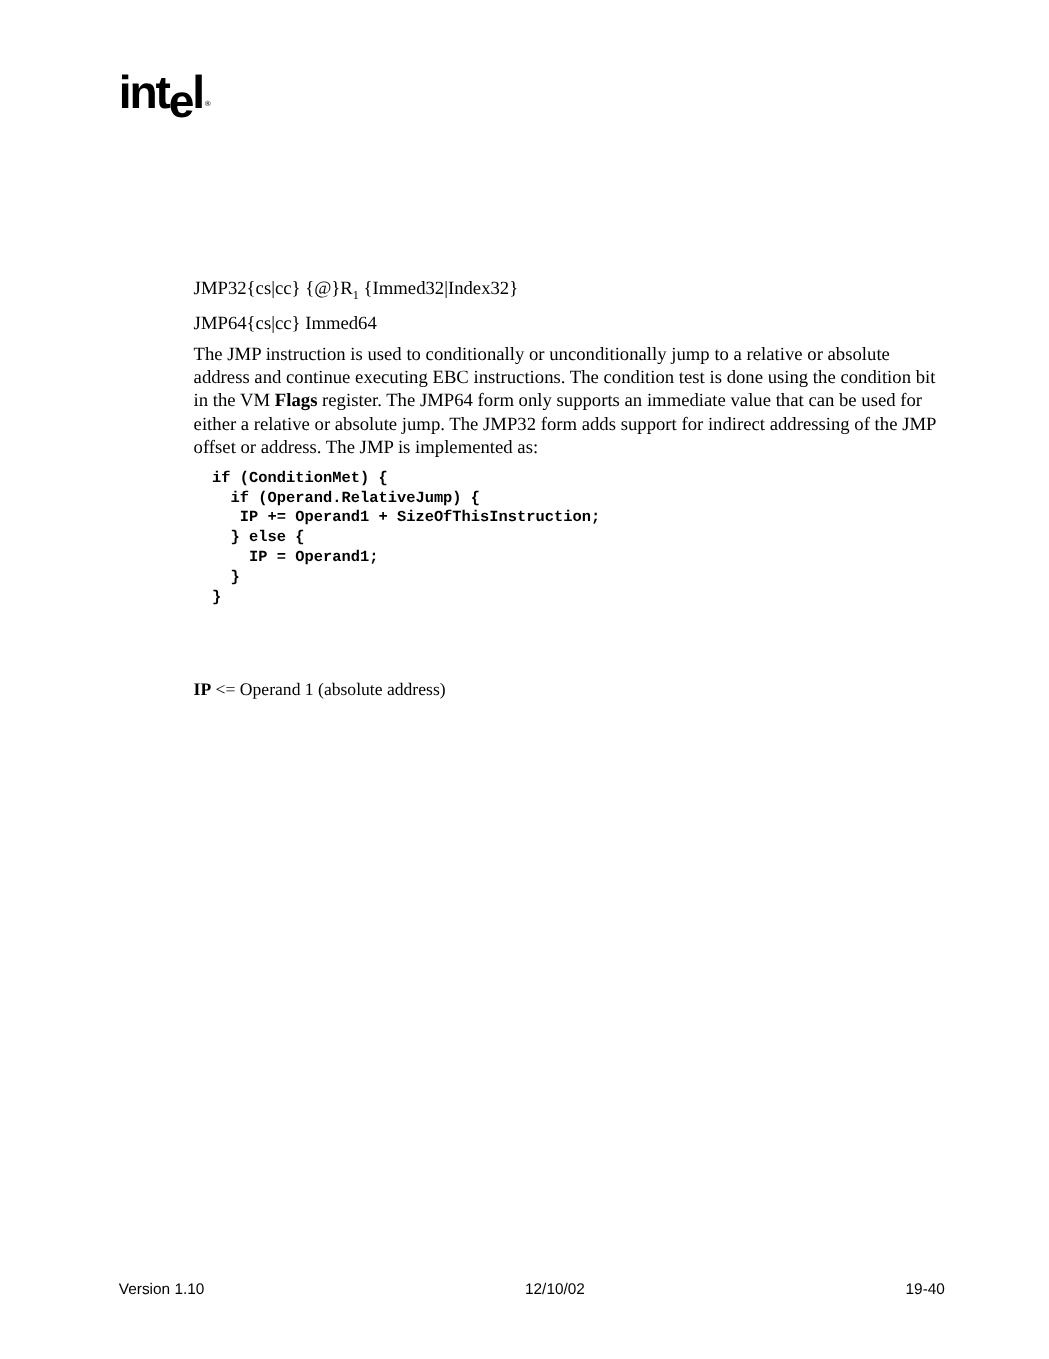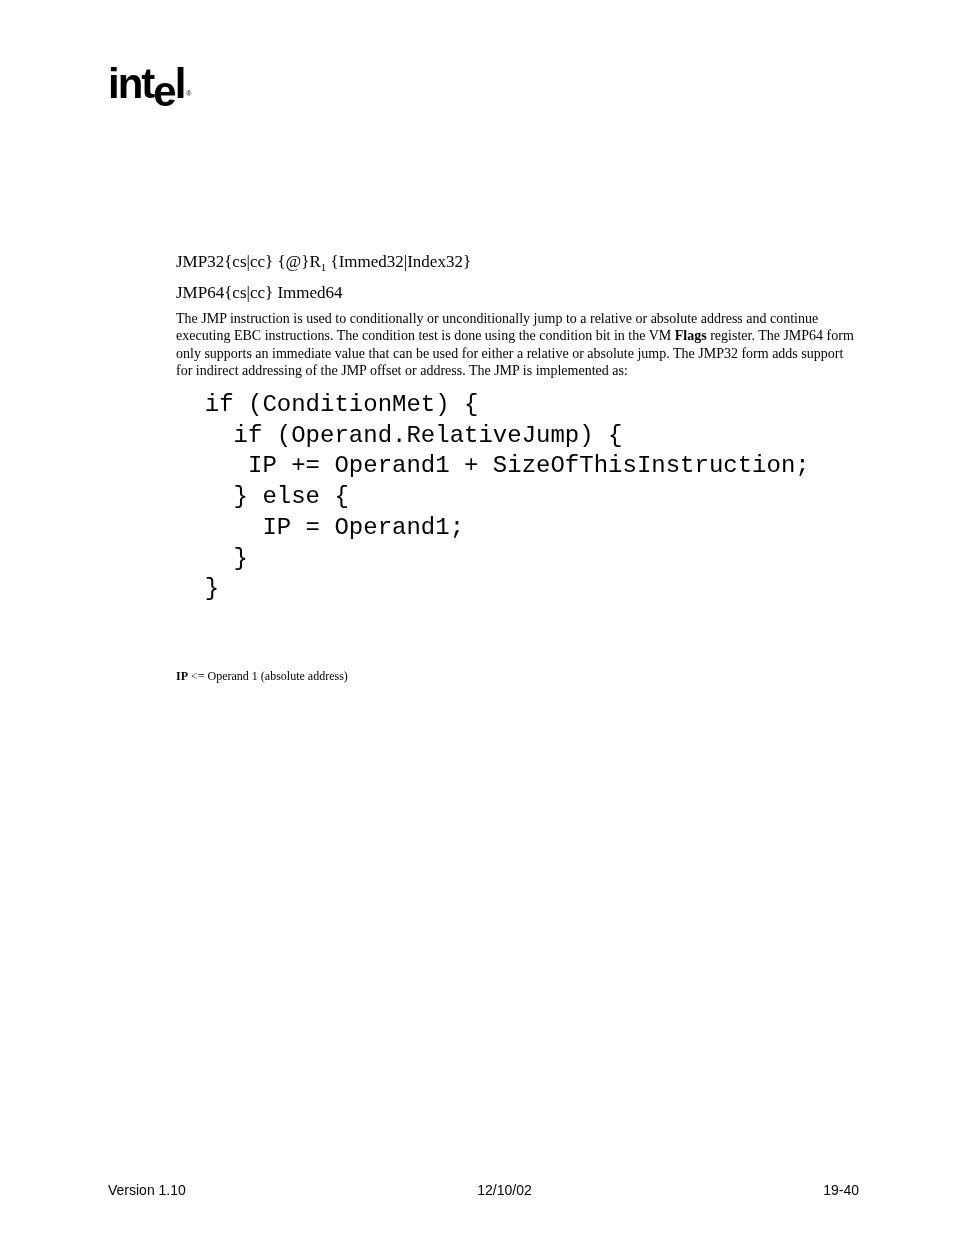--- a/index.html
+++ b/index.html
@@ -37,46 +37,46 @@
     letter-spacing: 0;
   }
   .syntax-block {
     margin-left: 68px;
     font-size: 17px;
     line-height: 1.7;
   }
   .syntax-line { margin-bottom: 2px; }
   .sub1 { font-size: 11px; vertical-align: sub; }
   .desc {
-    font-size: 14px;
+    font-size: 17px;
     line-height: 1.25;
     margin-left: 68px;
     margin-right: 0;
     text-align: left;
     margin-bottom: 10px;
   }
   .desc b { font-weight: bold; }
   .code-block {
     font-family: "Courier New", Courier, monospace;
-    font-weight: normal;
-    font-size: 24px;
+    font-weight: bold;
+    font-size: 14px;
     line-height: 1.28;
     margin-left: 68px;
     white-space: pre;
     margin-bottom: 60px;
   }
   .ops {
     margin-left: 68px;
-    font-size: 12px;
+    font-size: 16px;
     line-height: 1.9;
   }
   .ops b { font-weight: bold; }
   .footer {
     position: absolute;
-    bottom: 37px;
+    bottom: 56px;
     left: 108px;
     right: 95px;
     font-family: Arial, Helvetica, sans-serif;
     font-size: 14px;
     display: flex;
     justify-content: space-between;
   }
 </style>
 </head>
 <body>

